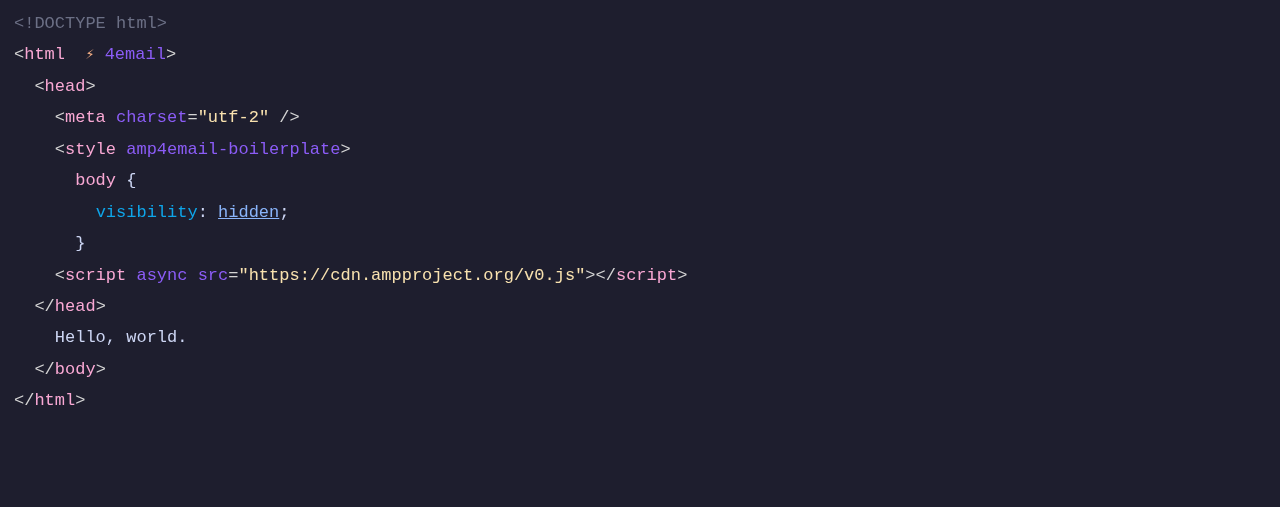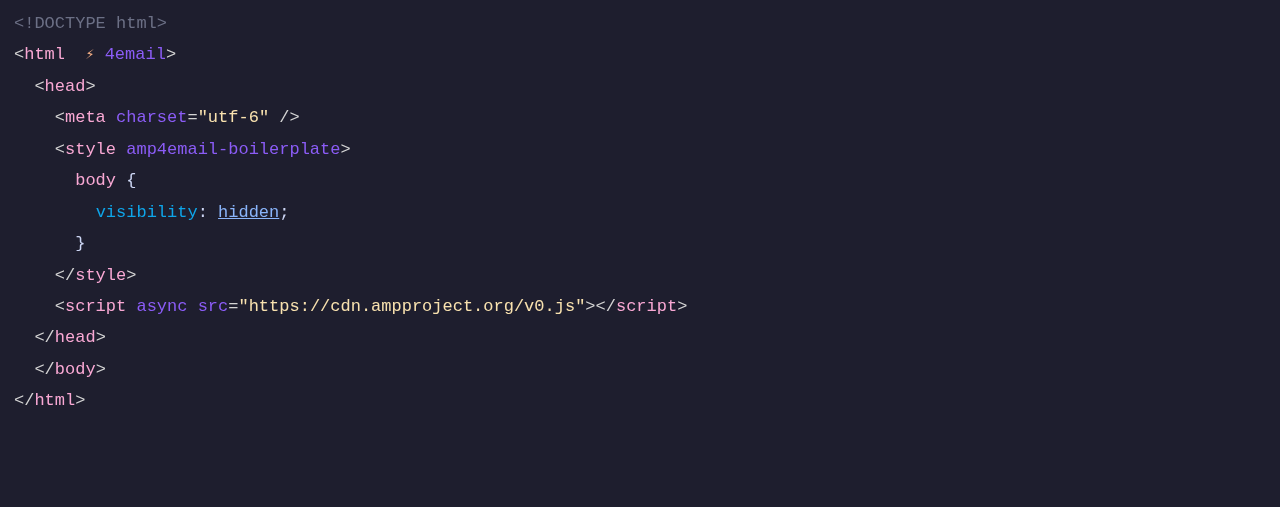--- a/index.html
+++ b/index.html
@@ -55,23 +55,23 @@
       color: #cdd6f4;
     }
   </style>
 </head>
 <body>
 
 <div>
   <div class="code-line"><span class="gray">&lt;!</span><span class="gray">DOCTYPE html</span><span class="gray">&gt;</span></div>
   <div class="code-line"><span class="bracket">&lt;</span><span class="tag">html</span><span>  </span><span class="lightning">⚡</span><span> </span><span class="attr">4email</span><span class="bracket">&gt;</span></div>
   <div class="code-line"><span>  </span><span class="bracket">&lt;</span><span class="tag">head</span><span class="bracket">&gt;</span></div>
-  <div class="code-line"><span>    </span><span class="bracket">&lt;</span><span class="tag">meta</span><span> </span><span class="attr">charset</span><span class="bracket">=</span><span class="string">"</span><span class="string">utf-6</span><span class="string">"</span><span class="bracket"> /&gt;</span></div>
+  <div class="code-line"><span>    </span><span class="bracket">&lt;</span><span class="tag">meta</span><span> </span><span class="attr">charset</span><span class="bracket">=</span><span class="string">"</span><span class="string">utf-2</span><span class="string">"</span><span class="bracket"> /&gt;</span></div>
   <div class="code-line"><span>    </span><span class="bracket">&lt;</span><span class="tag">style</span><span> </span><span class="attr">amp4email-boilerplate</span><span class="bracket">&gt;</span></div>
   <div class="code-line"><span>      </span><span class="tag">body</span><span> </span><span class="brace">{</span></div>
   <div class="code-line"><span>        </span><span class="property">visibility</span><span class="text">: </span><span class="value">hidden</span><span class="text">;</span></div>
   <div class="code-line"><span>      </span><span class="brace">}</span></div>
-  <div class="code-line"><span>    </span><span class="bracket">&lt;/</span><span class="tag">style</span><span class="bracket">&gt;</span></div>
   <div class="code-line"><span>    </span><span class="bracket">&lt;</span><span class="tag">script</span><span> </span><span class="attr">async</span><span> </span><span class="attr">src</span><span class="bracket">=</span><span class="string">"</span><span class="string">https://cdn.ampproject.org/v0.js</span><span class="string">"</span><span class="bracket">&gt;</span><span class="bracket">&lt;/</span><span class="tag">script</span><span class="bracket">&gt;</span></div>
   <div class="code-line"><span>  </span><span class="bracket">&lt;/</span><span class="tag">head</span><span class="bracket">&gt;</span></div>
+  <div class="code-line"><span>    </span><span class="text">Hello, world.</span></div>
   <div class="code-line"><span>  </span><span class="bracket">&lt;/</span><span class="tag">body</span><span class="bracket">&gt;</span></div>
   <div class="code-line"><span class="bracket">&lt;/</span><span class="tag">html</span><span class="bracket">&gt;</span></div>
 </div>
 
 </body></html>

